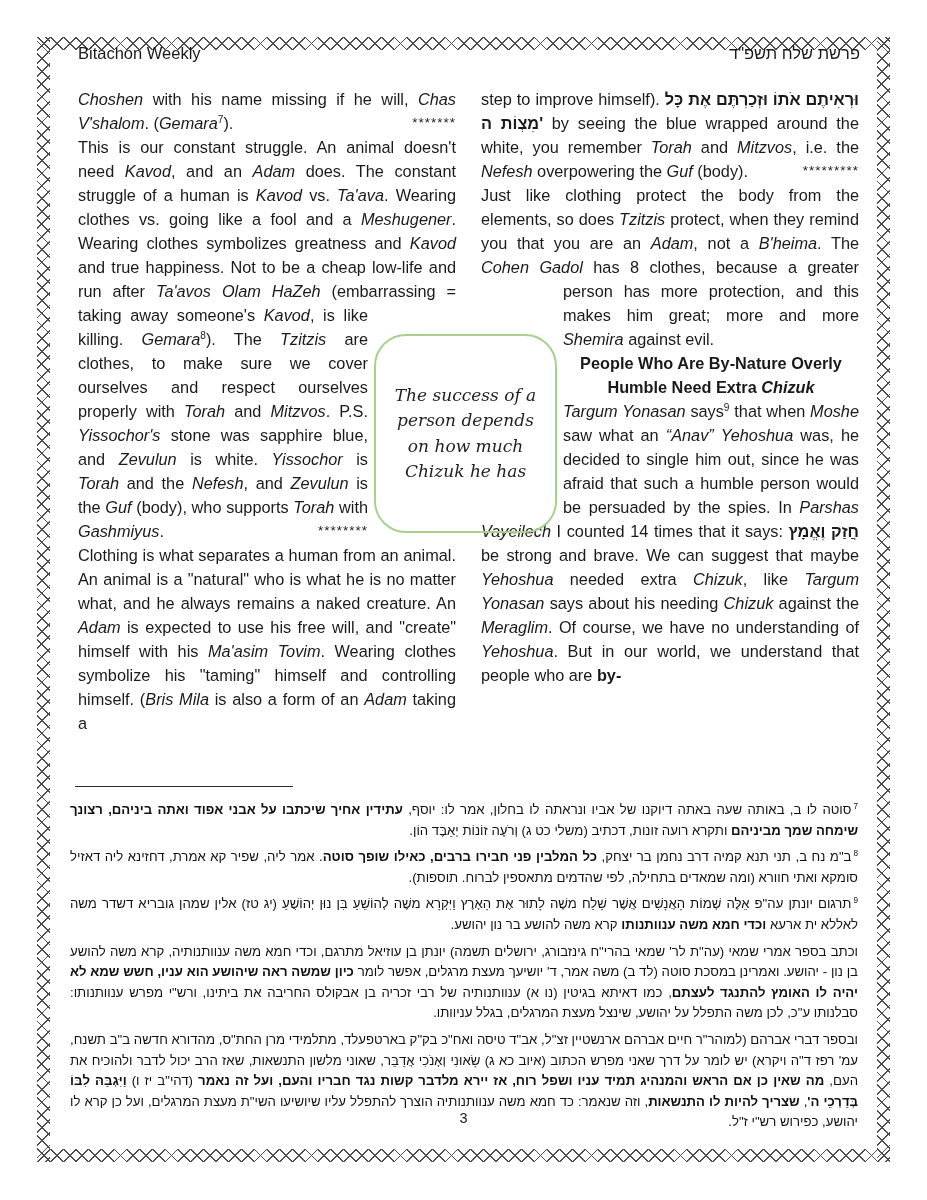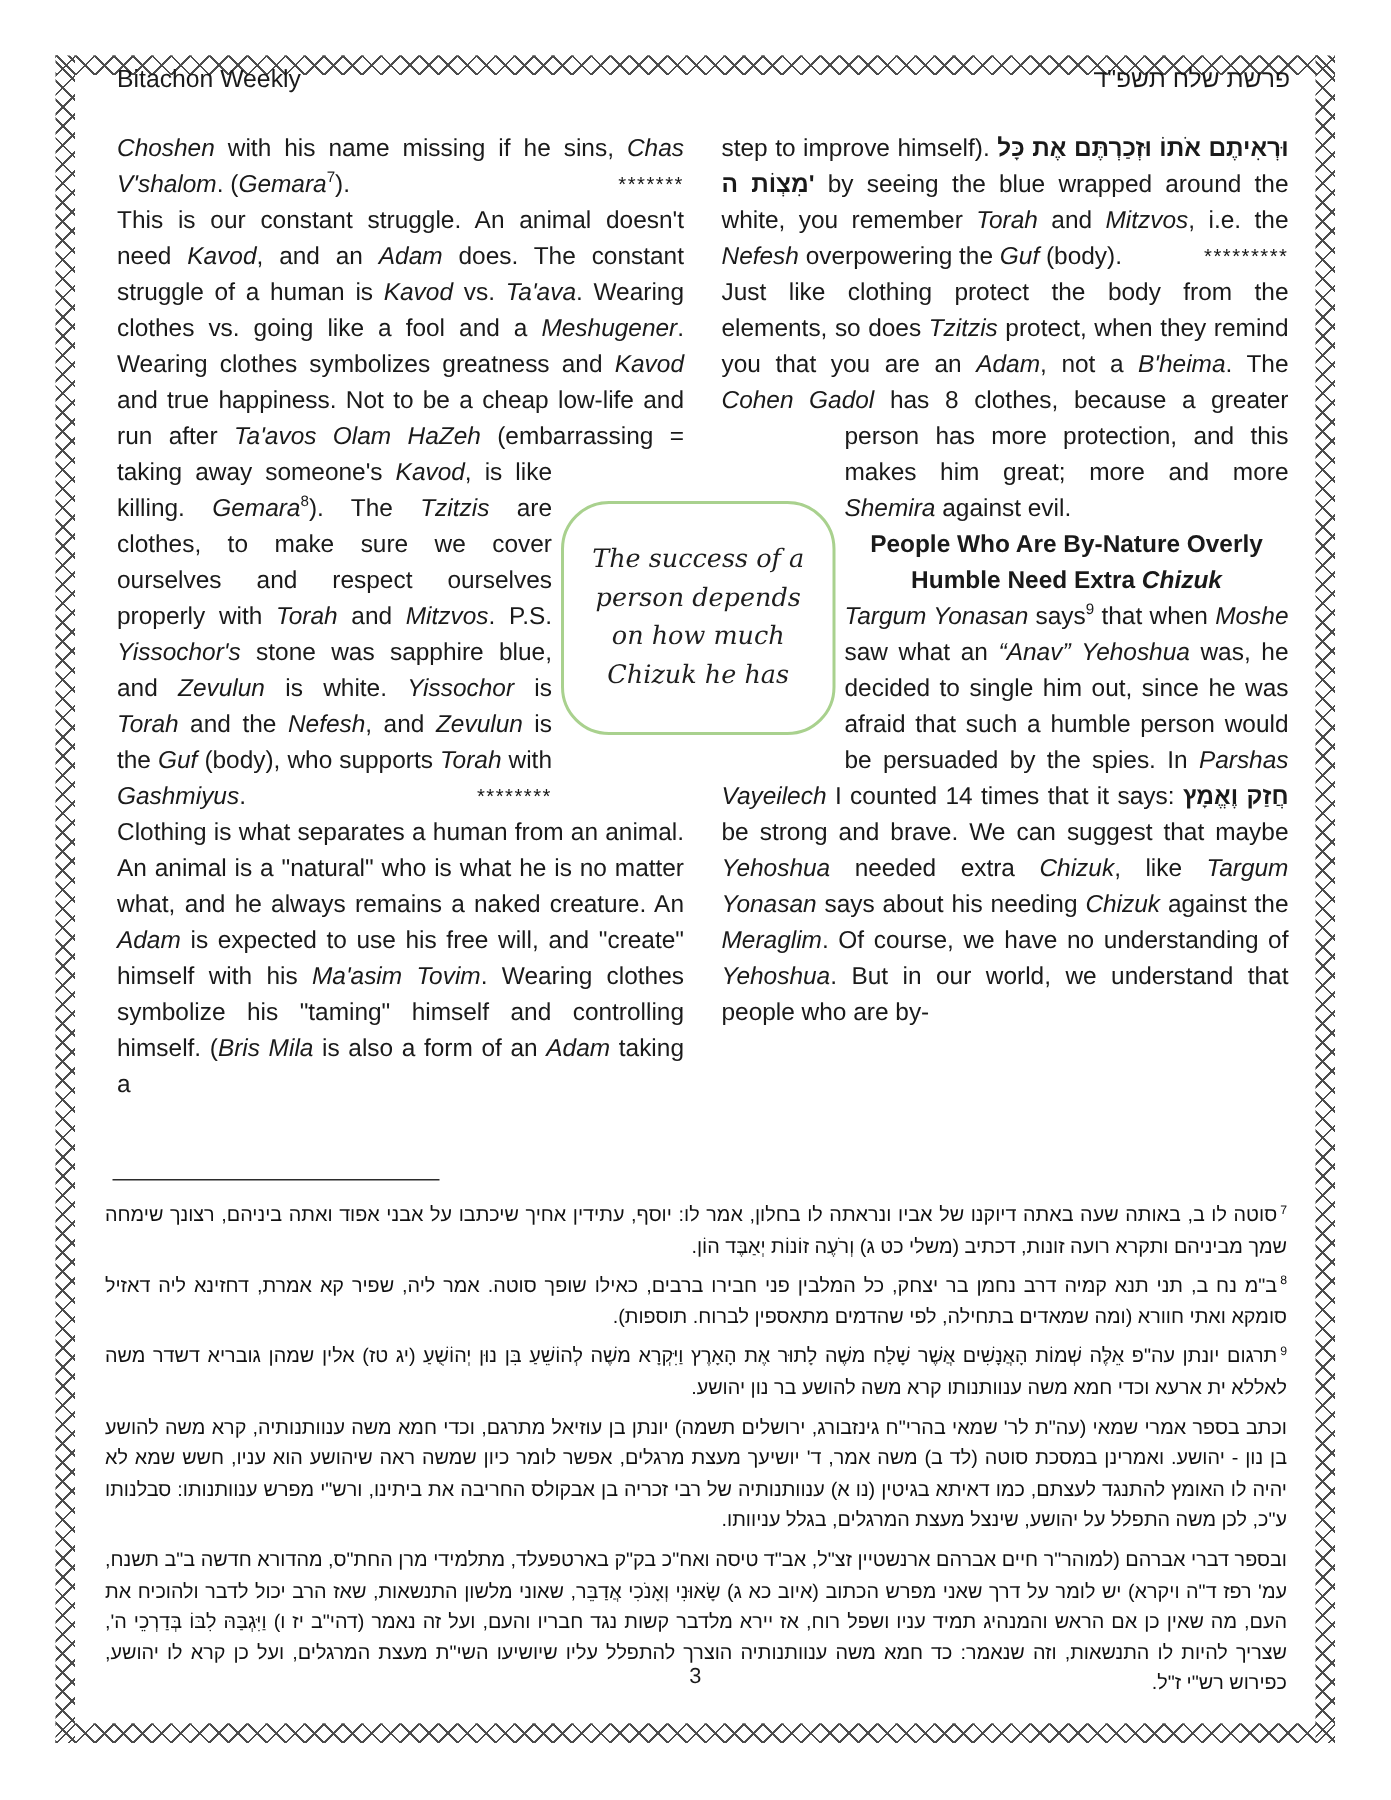--- a/index.html
+++ b/index.html
@@ -21,34 +21,34 @@
 
   .header{position:absolute;left:78px;top:44px;width:782px;display:flex;justify-content:space-between;align-items:flex-start;}
   .header .hl{font-size:16.5px;color:#1a1a1a;}
   .header .hr{font-size:16.5px;direction:rtl;}
 
   .columns{position:absolute;left:78px;top:87px;width:782px;display:flex;gap:25px;}
   .col{width:378px;font-size:16.3px;line-height:24px;text-align:justify;}
   .col p{margin:0;}
 
   .seg-i{font-style:italic;}
-  .seg-b{font-weight:400;}
+  .seg-b{font-weight:700;}
   .seg-bi{font-weight:700;font-style:italic;}
   .seg-sup{vertical-align:super;font-size:0.62em;line-height:0;}
   .seg-he{font-weight:700;}
   .seg-stars{float:right;font-size:13.5px;letter-spacing:1px;line-height:24px;}
   .seg-wrap-right{float:right;width:88px;height:217px;}
   .seg-wrap-left{float:left;width:82px;height:217px;}
 
   .heading-he{text-align:center;font-weight:700;direction:rtl;font-size:16.8px;margin:0;line-height:24px;}
   .heading-he .seg-src{font-size:11px;}
   .heading-en{text-align:center;font-weight:700;margin:0;line-height:24px;}
 
   .callout{
-    position:absolute;left:374px;top:334px;width:183px;height:156px;box-sizing:border-box;
+    position:absolute;left:374px;top:334px;width:183px;height:199px;box-sizing:border-box;
     border:2px solid #a9d18e;border-radius:32px;
     display:flex;align-items:center;justify-content:center;padding:10px 12px;
   }
   .callout .quote{
     font-family:"DejaVu Serif","Liberation Serif",serif;font-style:italic;
     font-size:17px;line-height:25.5px;text-align:center;color:#1f1f1f;
   }
 
   .fn-divider{position:absolute;left:75px;top:786px;width:218px;border-top:1.4px solid #2b2b2b;}
   .footnotes{
@@ -70,21 +70,21 @@
   <div class="xb xb-left"></div>
   <div class="xb xb-right"></div>
 
   <div class="header">
     <span class="hl">Bitachon Weekly</span>
     <span class="hr">פרשת שלח תשפ"ד</span>
   </div>
 
   <div class="columns">
     <div class="col">
-      <p><span class="seg-i">Choshen</span><span> with his name missing if he sins, </span><span class="seg-i">Chas V'shalom</span><span>. (</span><span class="seg-i">Gemara</span><span class="seg-sup">7</span><span>).</span><span class="seg-stars">*******</span></p>
+      <p><span class="seg-i">Choshen</span><span> with his name missing if he will, </span><span class="seg-i">Chas V'shalom</span><span>. (</span><span class="seg-i">Gemara</span><span class="seg-sup">7</span><span>).</span><span class="seg-stars">*******</span></p>
       <p><span>This is our constant struggle. An animal doesn't need </span><span class="seg-i">Kavod</span><span>, and an </span><span class="seg-i">Adam</span><span> does. The constant struggle of a human is </span><span class="seg-i">Kavod</span><span> vs. </span><span class="seg-i">Ta'ava</span><span>. Wearing clothes vs. going like a fool and a </span><span class="seg-i">Meshugener</span><span>. Wearing clothes symbolizes greatness and </span><span class="seg-i">Kavod</span><span> and true happiness. Not to be a cheap low-life and run after </span><span class="seg-i">Ta'avos Olam HaZeh</span><span> (embarrassing = </span><span class="seg-wrap-right"></span><span>taking away someone's </span><span class="seg-i">Kavod</span><span>, is like killing. </span><span class="seg-i">Gemara</span><span class="seg-sup">8</span><span>). The </span><span class="seg-i">Tzitzis</span><span> are clothes, to make sure we cover ourselves and respect ourselves properly with </span><span class="seg-i">Torah</span><span> and </span><span class="seg-i">Mitzvos</span><span>. P.S. </span><span class="seg-i">Yissochor's</span><span> stone was sapphire blue, and </span><span class="seg-i">Zevulun</span><span> is white. </span><span class="seg-i">Yissochor</span><span> is </span><span class="seg-i">Torah</span><span> and the </span><span class="seg-i">Nefesh</span><span>, and </span><span class="seg-i">Zevulun</span><span> is the </span><span class="seg-i">Guf</span><span> (body), who supports </span><span class="seg-i">Torah</span><span> with </span><span class="seg-i">Gashmiyus</span><span>. </span><span class="seg-stars">********</span></p>
       <p><span>Clothing is what separates a human from an animal. An animal is a "natural" who is what he is no matter what, and he always remains a naked creature. An </span><span class="seg-i">Adam</span><span> is expected to use his free will, and "create" himself with his </span><span class="seg-i">Ma'asim Tovim</span><span>. Wearing clothes symbolize his "taming" himself and controlling himself. (</span><span class="seg-i">Bris Mila</span><span> is also a form of an </span><span class="seg-i">Adam</span><span> taking a</span></p>
     </div>
     <div class="col">
       <p><span>step to improve himself). </span><span class="seg-he">וּרְאִיתֶם אֹתוֹ וּזְכַרְתֶּם אֶת כָּל מִצְוֹת ה'</span><span> by seeing the blue wrapped around the white, you remember </span><span class="seg-i">Torah</span><span> and </span><span class="seg-i">Mitzvos</span><span>, i.e. the </span><span class="seg-i">Nefesh</span><span> overpowering the </span><span class="seg-i">Guf</span><span> (body).</span><span class="seg-stars">*********</span></p>
       <p><span>Just like clothing protect the body from the elements, so does </span><span class="seg-i">Tzitzis</span><span> protect, when they remind you that you are an </span><span class="seg-i">Adam</span><span>, not a </span><span class="seg-i">B'heima</span><span>. The </span><span class="seg-i">Cohen Gadol</span><span> has 8 clothes, because a greater person has more </span><span class="seg-wrap-left"></span><span>protection, and this makes him great; more and more </span><span class="seg-i">Shemira</span><span> against evil.</span></p>
       <p class="heading-en"><span>People Who Are By-Nature Overly Humble Need Extra </span><span class="seg-bi">Chizuk</span></p>
       <p><span class="seg-i">Targum Yonasan</span><span> says</span><span class="seg-sup">9</span><span> that when </span><span class="seg-i">Moshe</span><span> saw what an </span><span class="seg-i">“Anav”</span><span> </span><span class="seg-i">Yehoshua</span><span> was, he decided to single him out, since he was afraid that such a humble person would be persuaded by the spies. In </span><span class="seg-i">Parshas Vayeilech</span><span> I counted 14 times that it says: </span><span class="seg-he">חֲזַק וֶאֱמָץ</span><span> be strong and brave. We can suggest that maybe </span><span class="seg-i">Yehoshua</span><span> needed extra </span><span class="seg-i">Chizuk</span><span>, like </span><span class="seg-i">Targum Yonasan</span><span> says about his needing </span><span class="seg-i">Chizuk</span><span> against the </span><span class="seg-i">Meraglim</span><span>. Of course, we have no understanding of </span><span class="seg-i">Yehoshua</span><span>. But in our world, we understand that people who are </span><span class="seg-b">by-</span></p>
     </div>
   </div>

